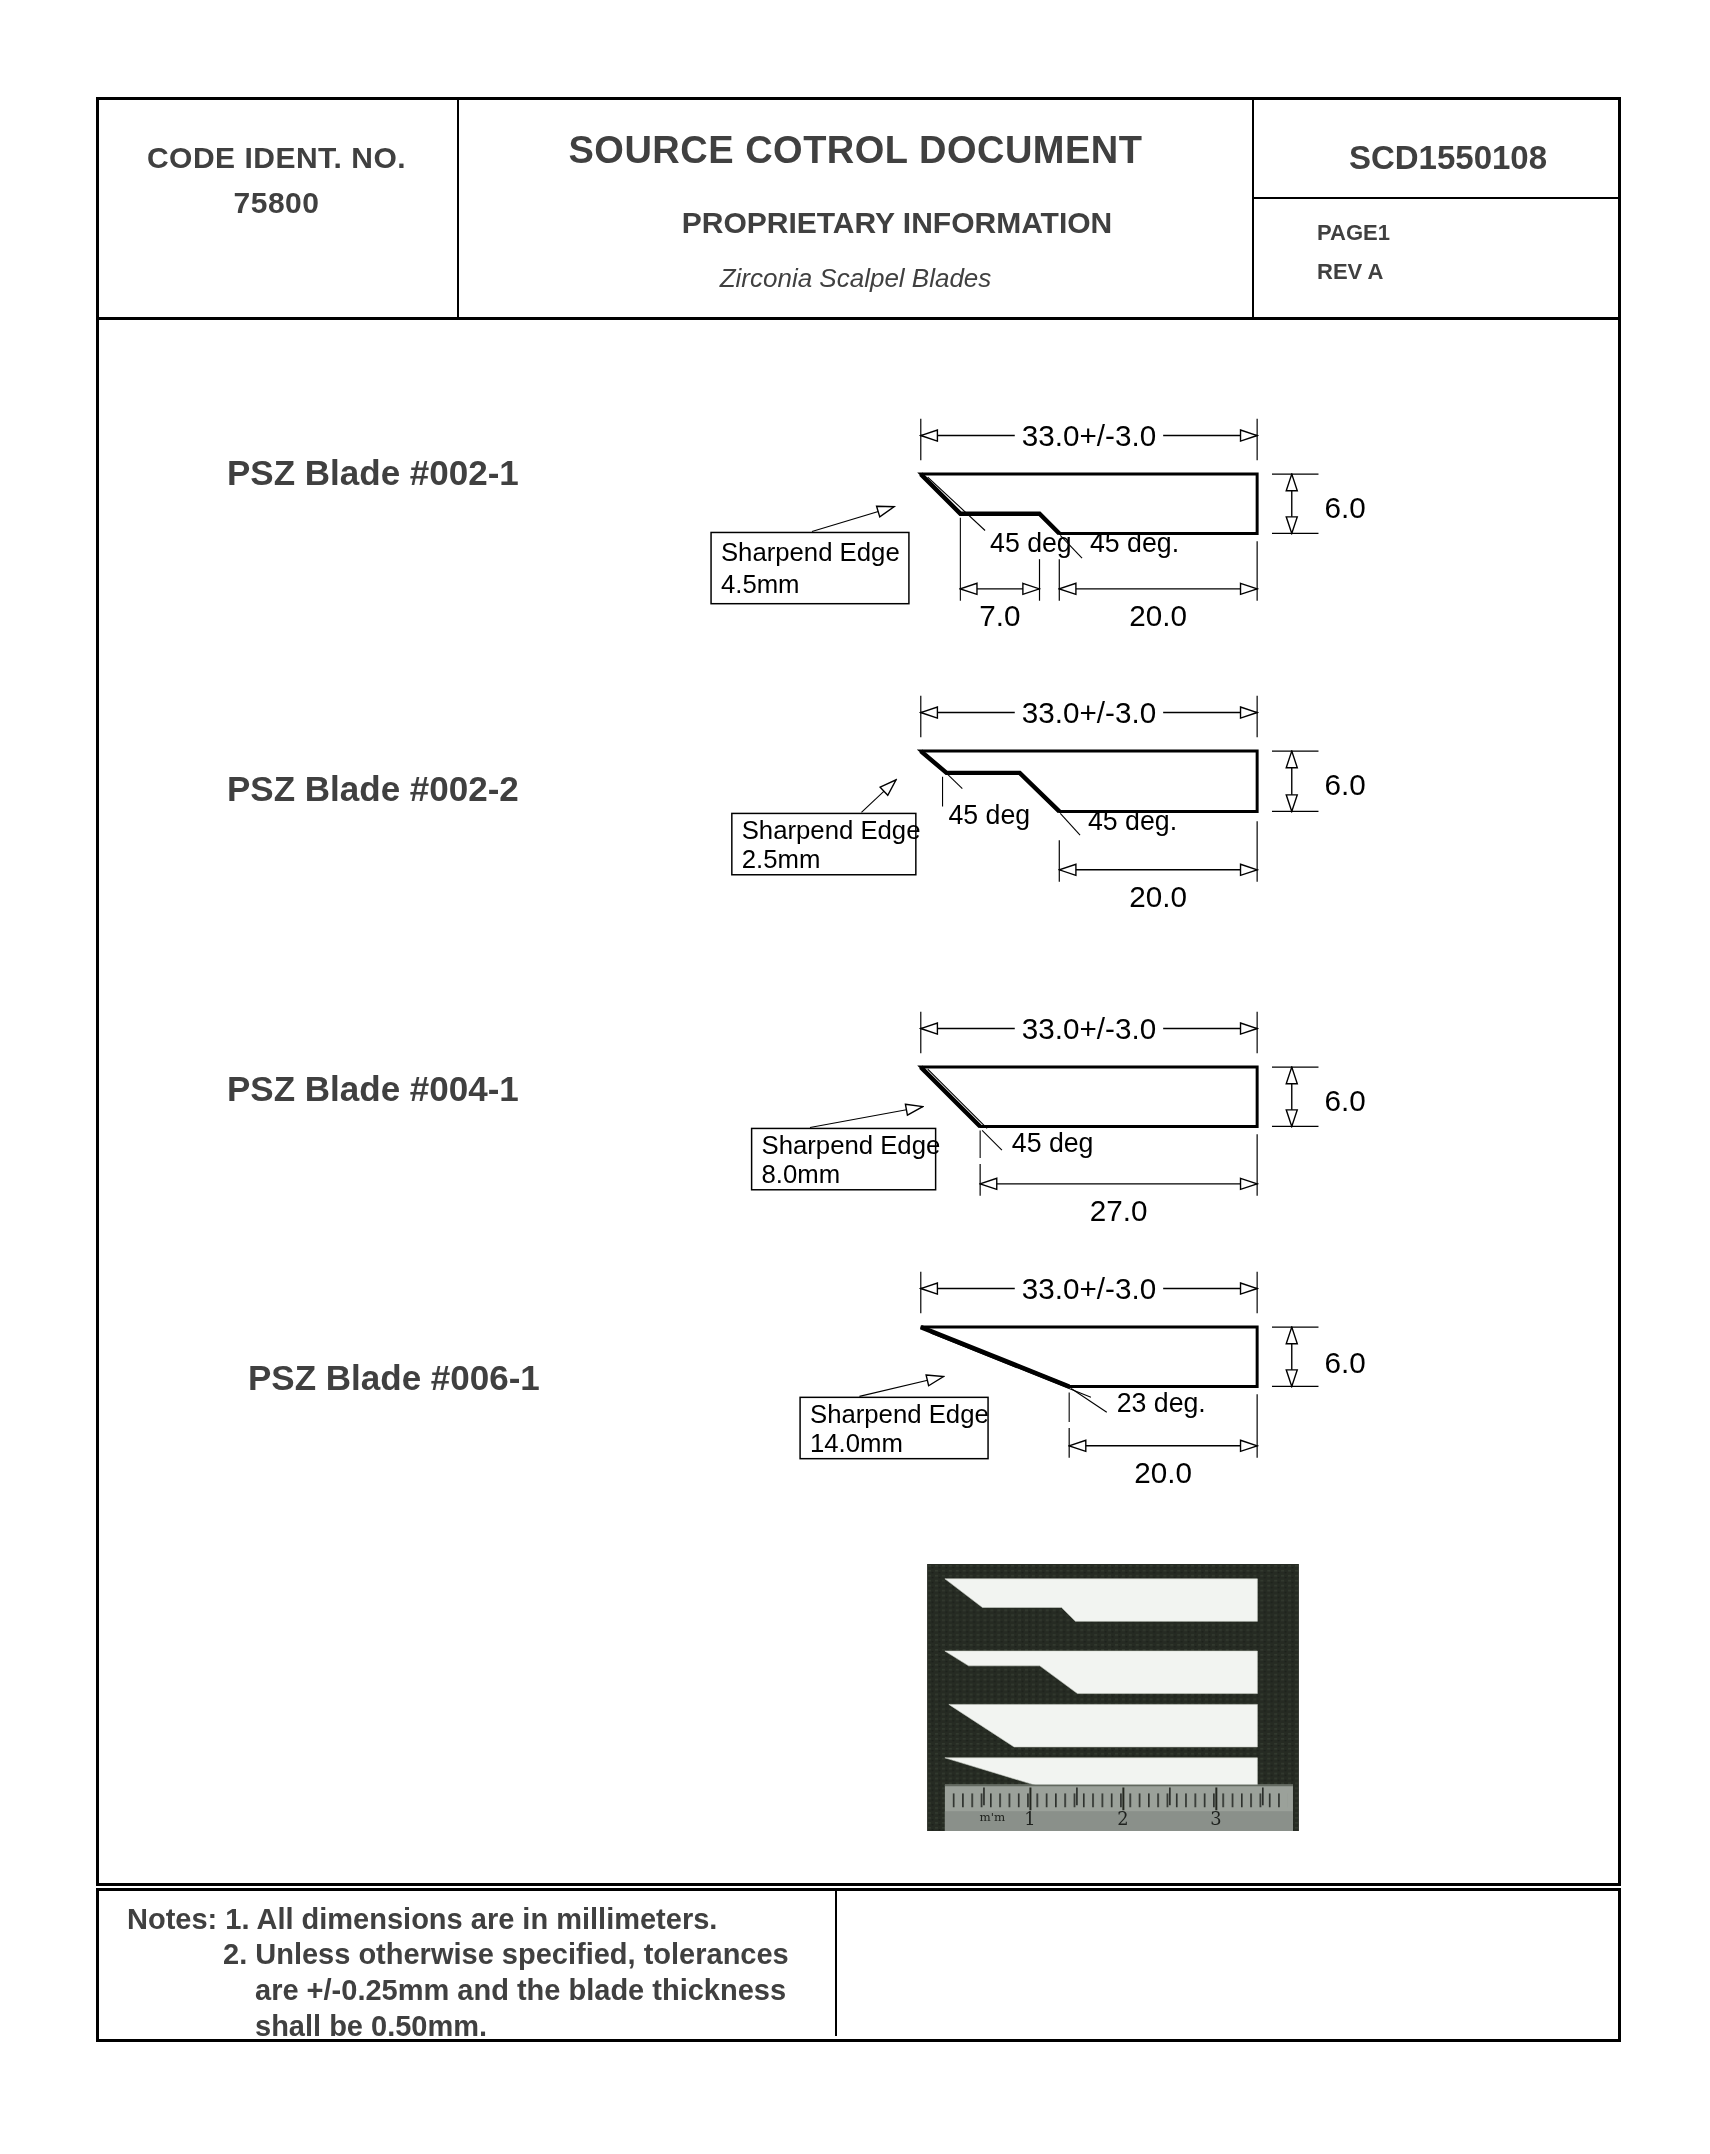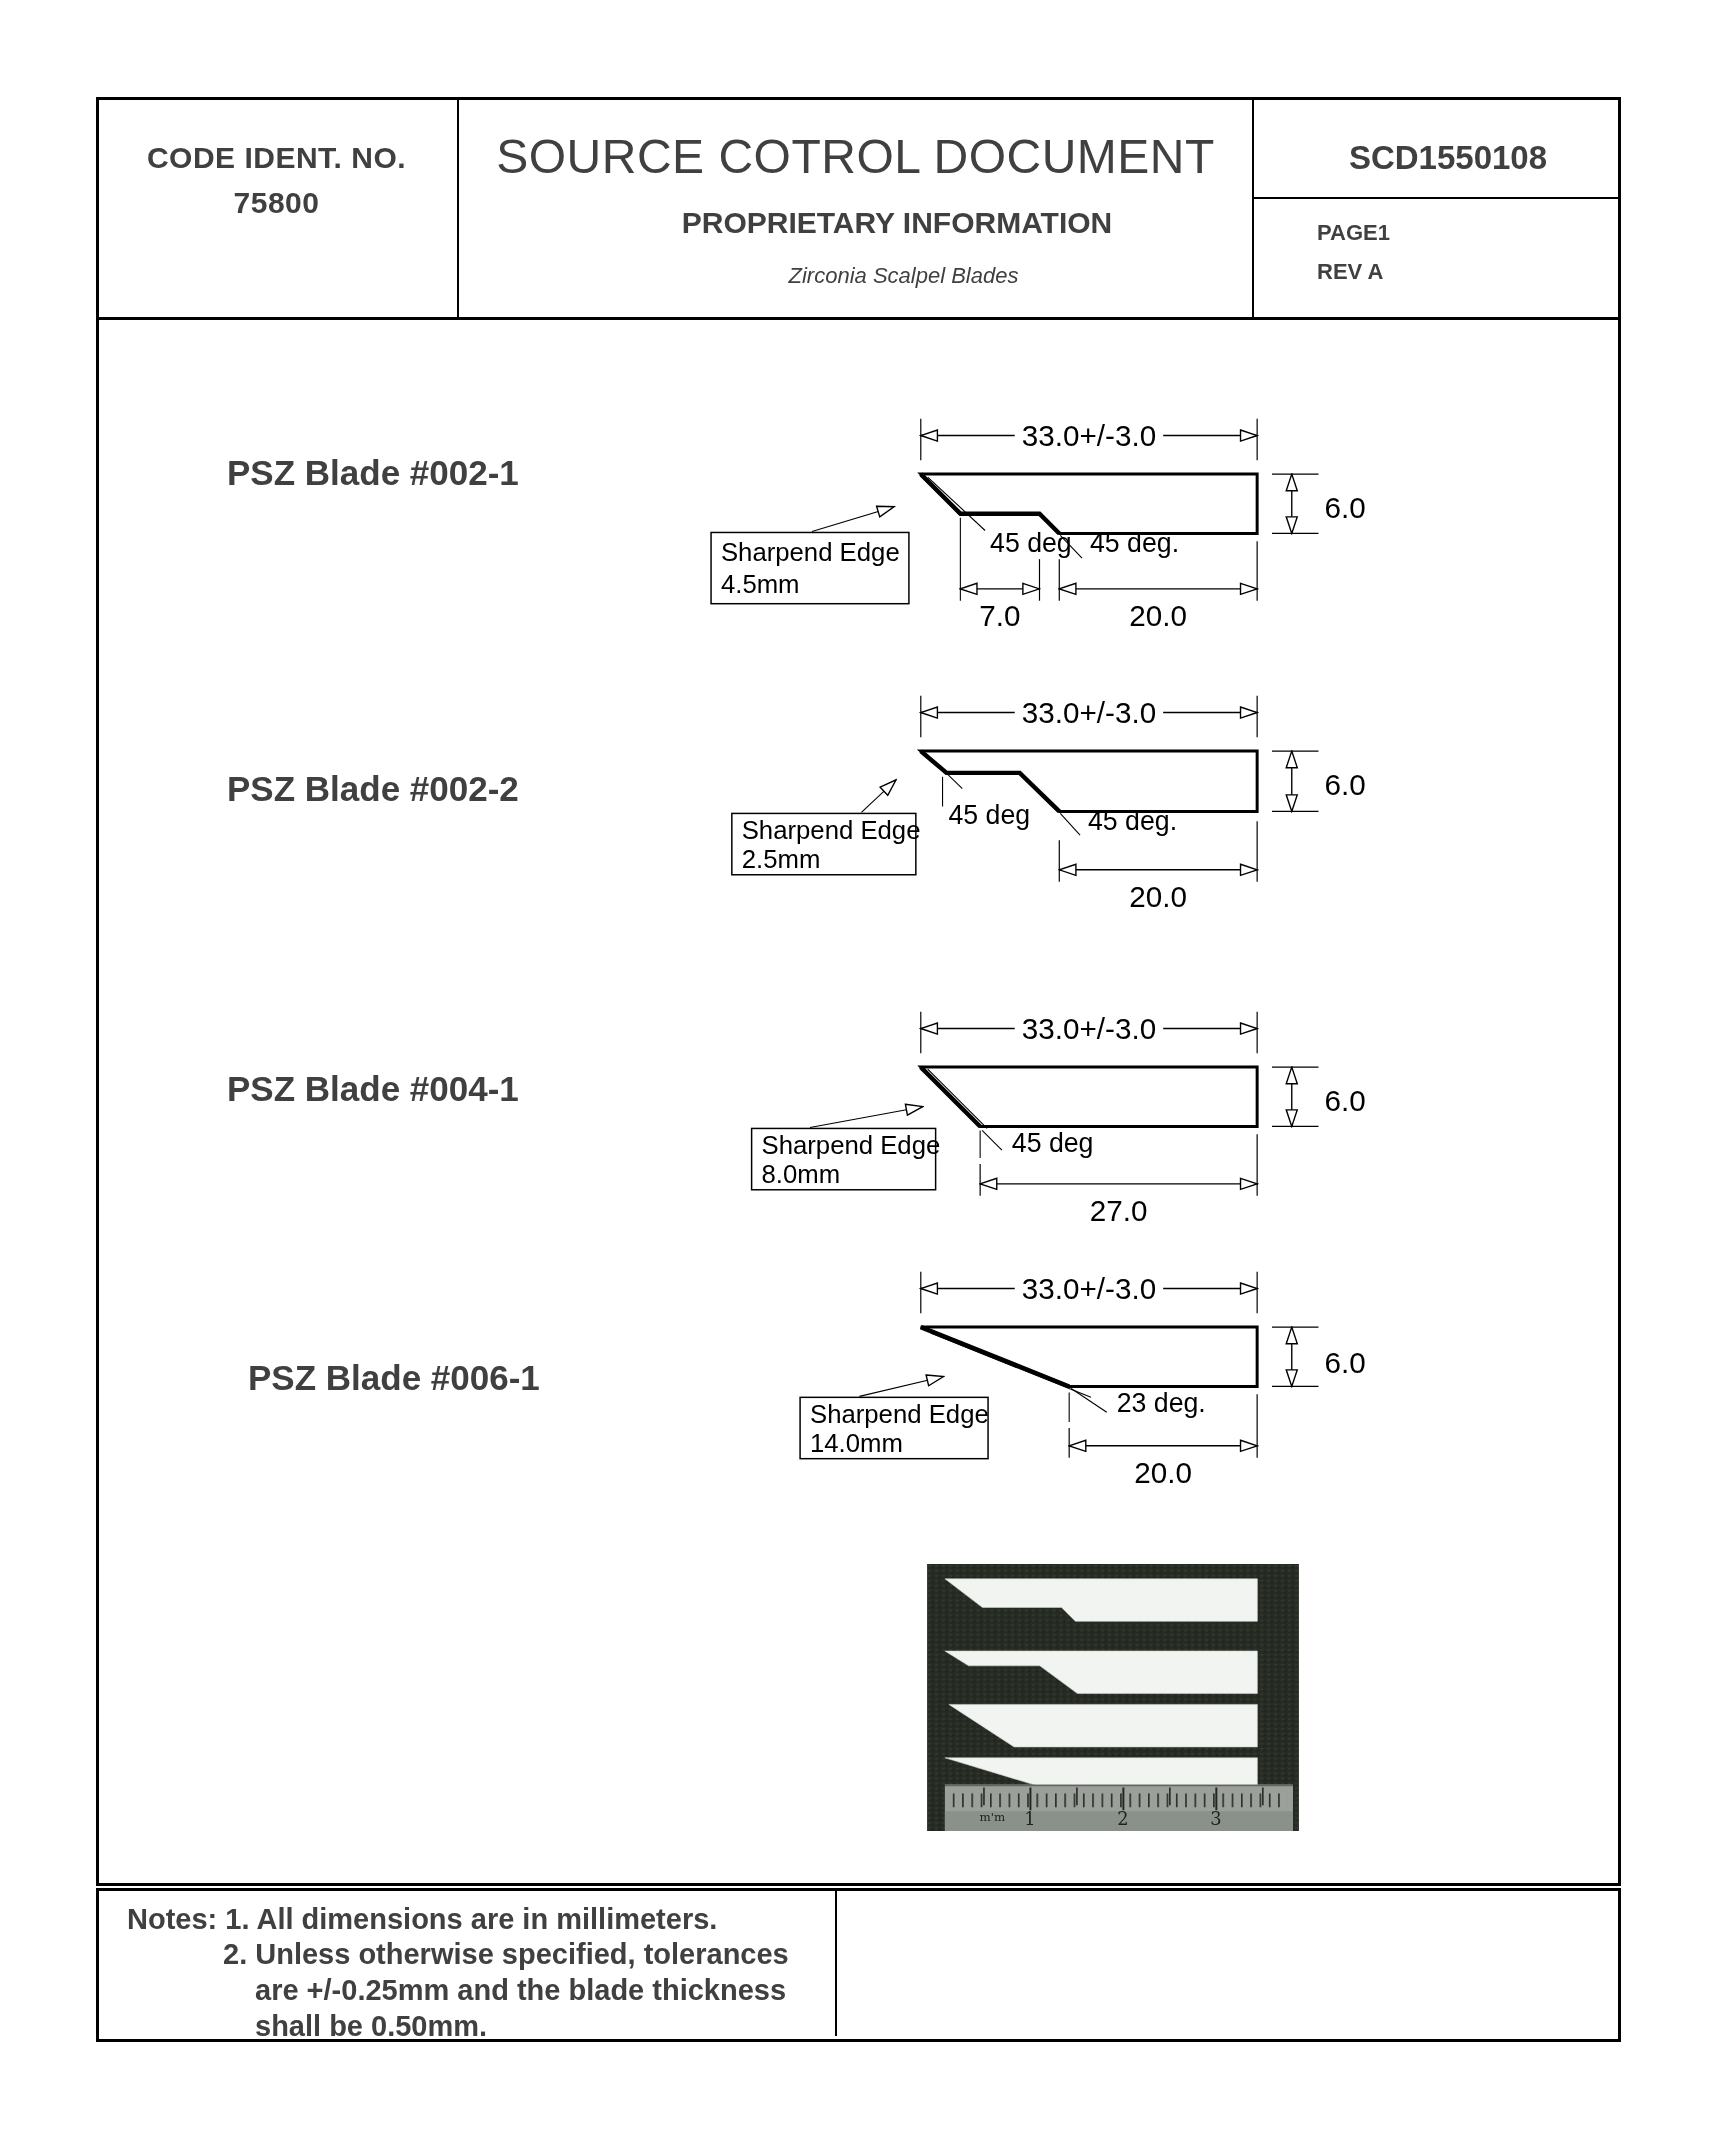--- a/index.html
+++ b/index.html
@@ -5,23 +5,23 @@
   html,body { margin:0; padding:0; background:#e8e8e8; }
   .page {
     position:relative; width:1711px; height:2154px; background:#ffffff;
     font-family:"Liberation Sans", sans-serif; color:#404040; overflow:hidden;
   }
   .abs { position:absolute; }
   .line { position:absolute; background:#000; }
   .outer-box { position:absolute; border:3px solid #000; }
   .center { text-align:center; }
   .hdr-code { font-size:30px; font-weight:bold; letter-spacing:0.5px; }
-  .hdr-title { font-size:48px; font-weight:normal; letter-spacing:0.5px; }
+  .hdr-title { font-size:38px; font-weight:bold; letter-spacing:0.5px; }
   .hdr-sub { font-size:30px; font-weight:bold; }
-  .hdr-subject { font-size:22px; font-style:italic;padding-left:48px; }
+  .hdr-subject { font-size:26px; font-style:italic; }
   .hdr-doc { font-size:33px; font-weight:bold; }
   .hdr-page { font-size:22px; font-weight:bold; }
   .blade-title { font-size:35px; font-weight:bold; white-space:nowrap; }
   .notes-line { font-size:29px; font-weight:bold; white-space:nowrap; }
   .company { font-size:45px; font-weight:bold; white-space:nowrap; }
   svg text { font-family:"Liberation Sans", sans-serif; fill:#000; }
   svg .dimtxt { font-size:30px; }
   svg .angtxt { font-size:27px; }
   svg .boxtxt { font-size:26px; }
   svg path, svg polygon, svg line, svg rect { vector-effect:none; }

